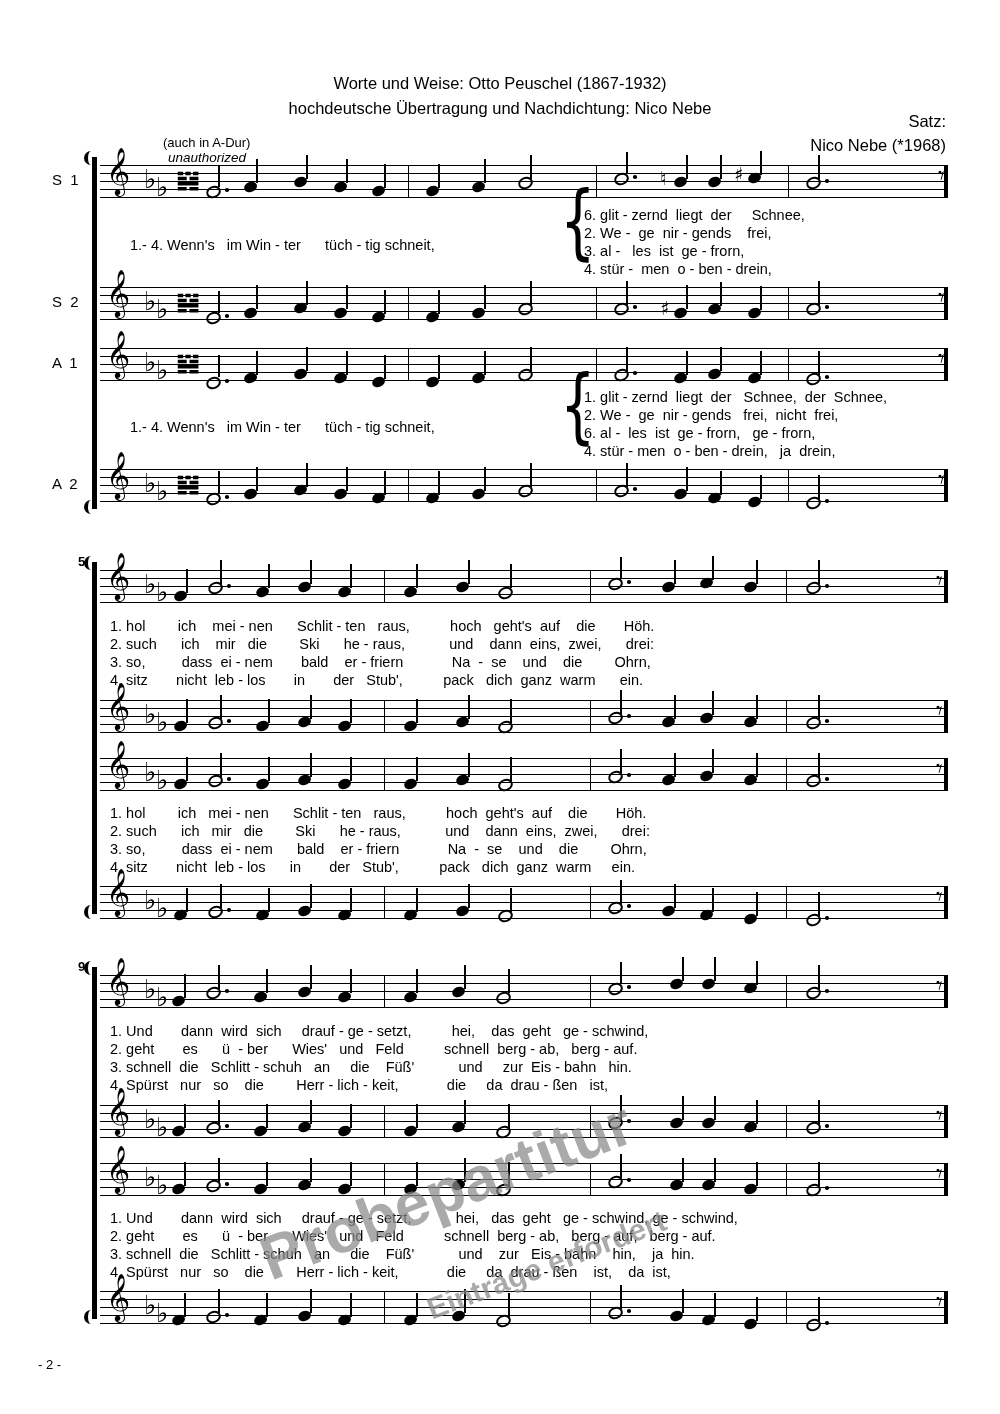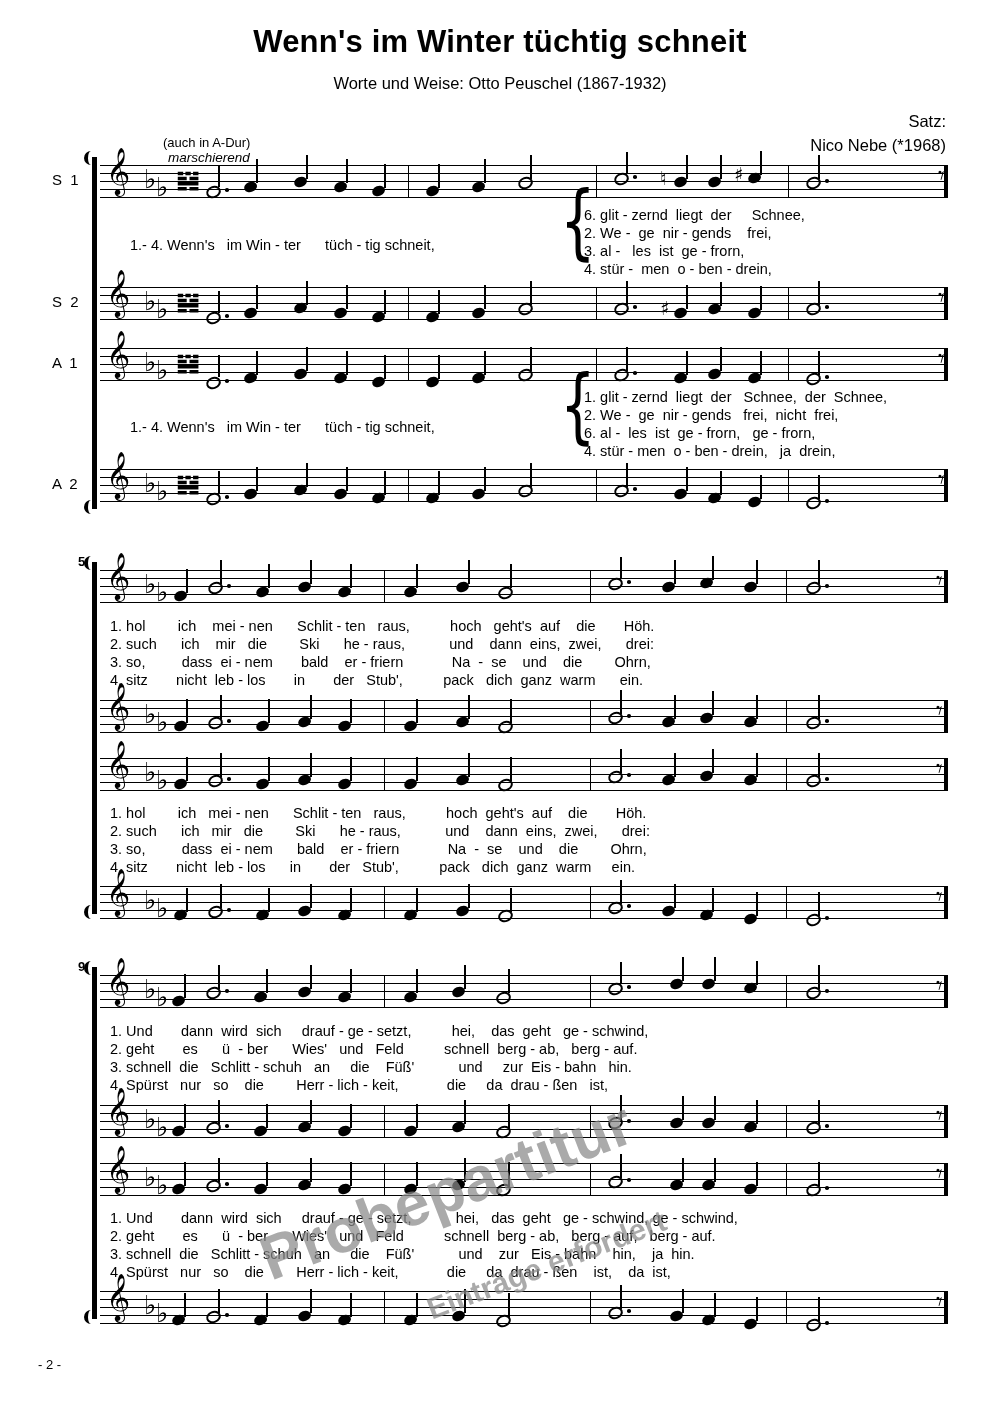--- a/index.html
+++ b/index.html
@@ -260,26 +260,26 @@
     font-size: 11.5px;
     line-height: 1.35;
     color: #000;
   }
 </style>
 </head>
 <body>
 
 <div id="page">
 
-  <div class="title">Wenn's im Winter tüchtig schneit</div>
   <div class="subtitle1">Worte und Weise: Otto Peuschel (1867-1932)</div>
+  <div class="subtitle2">hochdeutsche Übertragung und Nachdichtung: Nico Nebe</div>
   <div class="satz-line1">Satz:</div>
   <div class="satz-line2">Nico Nebe (*1968)</div>
   <div class="key-note">(auch in A-Dur)</div>
-  <div class="tempo-note">marschierend</div>
+  <div class="tempo-note">unauthorized</div>
 
   <div class="system" style="top:155px;height:360px;">
 
     <div class="sysbracket" style="top:2px;height:352px;"></div>
     <div class="sysbracket-arc" style="top:-4px;height:14px;"></div>
     <div class="sysbracket-arc" style="top:345px;height:14px;"></div>
 
     <div class="voicelabel" style="left:4px;top:16px;">S 1</div>
     <div class="staff" style="top:10px;">
       <div class="ln"></div>

